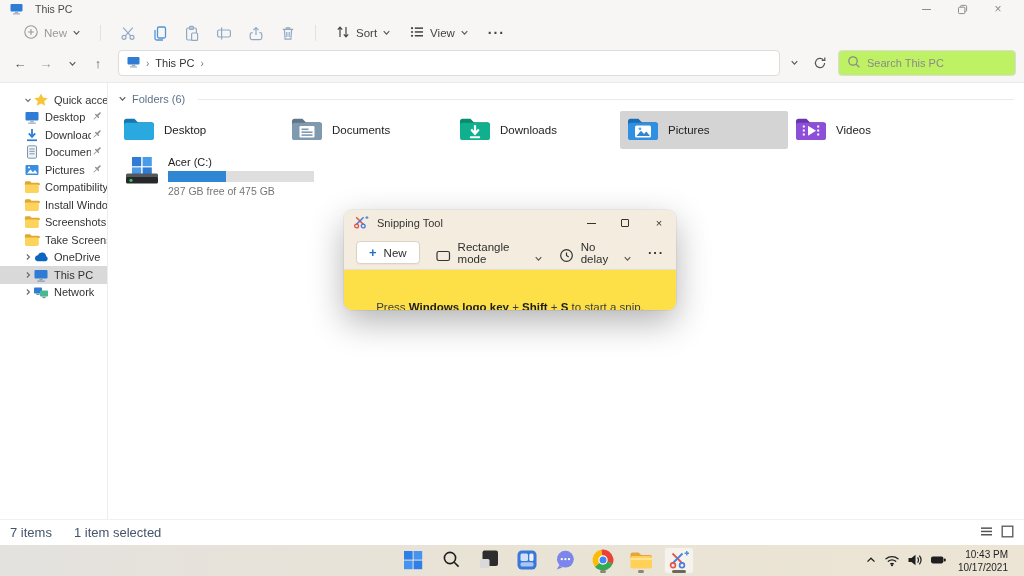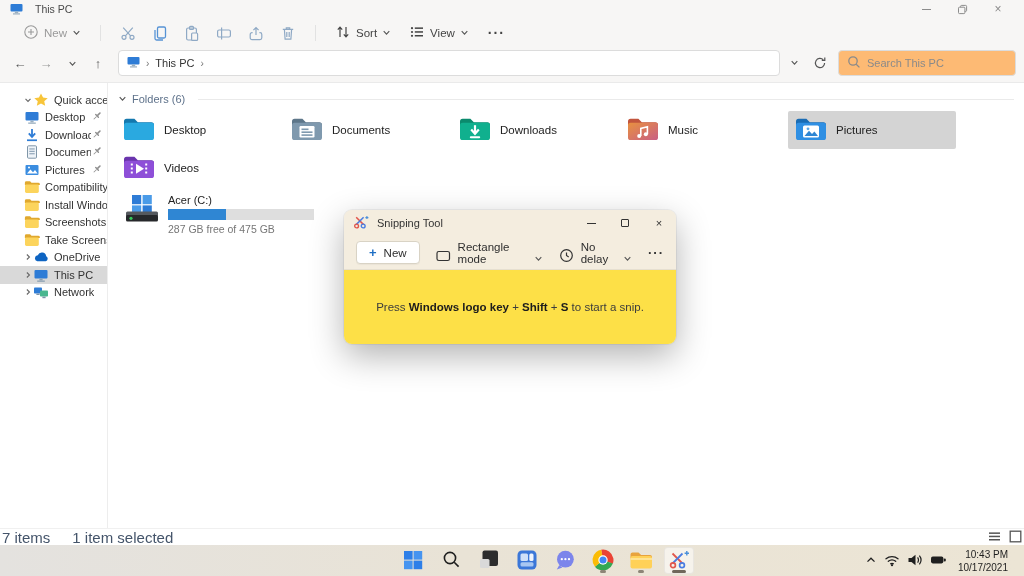--- a/index.html
+++ b/index.html
@@ -22,21 +22,21 @@
   .tb-action { width:30px; height:24px; display:flex; align-items:center; justify-content:center; border-radius:4px; opacity:.85; }
   .more-dots { font-size:14px; font-weight:bold; color:#444; letter-spacing:1px; padding:0 8px; }
 
   .addressrow { height:34px; display:flex; align-items:center; padding:0 8px 4px 8px; gap:2px; flex:0 0 auto; }
   .nav-btn { width:24px; height:24px; display:flex; align-items:center; justify-content:center; font-size:13px; color:#555; border-radius:4px; }
   .nav-btn.dim { color:#9a9a9a; }
   .address-box { flex:1; height:26px; margin-left:6px; background:#fff; border:1px solid #dcdcdc; border-radius:4px; display:flex; align-items:center; padding:0 8px; gap:6px; }
   .crumb { font-size:11px; color:#333; }
   .crumb-sep { color:#777; font-size:10px; }
   .icon-btn { width:24px; height:24px; display:flex; align-items:center; justify-content:center; border-radius:4px; }
-  .search-box { width:178px; height:26px; background:#fdba74; border:1px solid #dcdcdc; border-radius:4px; display:flex; align-items:center; padding:0 8px; gap:6px; margin-left:4px; }
+  .search-box { width:178px; height:26px; background:#bef264; border:1px solid #dcdcdc; border-radius:4px; display:flex; align-items:center; padding:0 8px; gap:6px; margin-left:4px; }
   .search-box input { border:none; outline:none; width:100%; font-size:11px; color:#333; font-family:"Liberation Sans",sans-serif; background:transparent; }
   .search-box input::placeholder { color:#8a8a8a; }
 
   .mainrow { flex:1; display:flex; background:#fff; border-top:1px solid #eaeaea; min-height:0; }
   .sidebar { width:108px; flex:0 0 auto; border-right:1px solid #ededed; padding-top:8px; overflow:hidden; }
   .side-row { height:17.5px; display:flex; align-items:center; padding-left:22px; white-space:nowrap; }
   .side-row.sel { background:#d9d9d9; }
   .side-row .chev { width:11px; flex:0 0 auto; display:flex; align-items:center; justify-content:center; }
   .side-row.indent1 { padding-left:24px; }
   .side-ic { width:16px; height:16px; flex:0 0 auto; margin-right:5px; display:flex; align-items:center; justify-content:center; }
@@ -51,26 +51,26 @@
   .tile.selected { background:#d4d4d4; }
   .tile .f-label { white-space:nowrap; }
 
   .drive { display:flex; gap:9px; margin:4px 0 0 6px; width:200px; padding:3px; }
   .drive-info { display:flex; flex-direction:column; gap:3px; }
   .drive-name { font-size:11px; color:#222; }
   .bar { width:146px; height:11px; background:#dedede; }
   .bar-fill { height:100%; }
   .drive-free { font-size:10.5px; color:#767676; }
 
-  .statusbar { height:17px; flex:0 0 auto; display:flex; align-items:center; padding:0 2px; font-size:15px; color:#44546a; background:#fff; border-top:1px solid #f0f0f0; }
+  .statusbar { height:26px; flex:0 0 auto; display:flex; align-items:center; padding:0 10px; font-size:13px; color:#44546a; background:#fff; border-top:1px solid #f0f0f0; }
   .status-sel { margin-left:22px; }
   .status-views { margin-left:auto; display:flex; gap:8px; align-items:center; }
 
   
-  .snip { position:absolute; left:344px; top:210px; width:332px; height:134px; border-radius:8px; overflow:hidden; background:#f1eee6; box-shadow:0 12px 34px rgba(0,0,0,.30), 0 0 0 1px rgba(0,0,0,.05); }
+  .snip { position:absolute; left:344px; top:210px; width:332px; height:100px; border-radius:8px; overflow:hidden; background:#f1eee6; box-shadow:0 12px 34px rgba(0,0,0,.30), 0 0 0 1px rgba(0,0,0,.05); }
   .snip-titlebar { height:26px; background:#f4eddf; display:flex; align-items:center; padding:0 0 0 10px; gap:8px; font-size:11px; color:#333; }
   .snip-controls { margin-left:auto; display:flex; align-items:center; }
   .sc-btn { width:34px; height:26px; display:flex; align-items:center; justify-content:center; color:#333; font-size:11px; }
   .sc-min { width:9px; height:1px; background:#333; display:inline-block; }
   .sc-max { width:8px; height:8px; border:1px solid #333; border-radius:1px; display:inline-block; }
   .snip-toolbar { height:34px; background:#f4eddf; display:flex; align-items:center; padding:0 12px; gap:16px; font-size:11.5px; color:#2e2e2e; border-bottom:1px solid #e6dfd0; }
   .snip-new { display:flex; align-items:center; gap:7px; background:#fff; border:1px solid #d9d3c5; border-radius:4px; padding:4px 12px; box-shadow:0 1px 1px rgba(0,0,0,.04); }
   .snip-new .plus { color:#1f6fc4; font-size:13px; font-weight:bold; line-height:1; }
   .snip-dd { display:flex; align-items:flex-end; gap:7px; }
   .snip-more { margin-left:auto; font-size:13px; font-weight:bold; letter-spacing:1px; color:#333; }
@@ -473,36 +473,20 @@
           <div class="tile">
             <span><svg width="34" height="28" viewBox="0 0 34 28" xmlns="http://www.w3.org/2000/svg">
                 <path d="M2 6.4 Q2 3.8 4.6 3.8 h7.8 l3.4 3.4 h13.6 Q32 7.2 32 9.8 v2 H2 z" fill="#0b8a6d"></path>
                 <rect x="2" y="7.8" width="30" height="17.2" rx="2.6" fill="#10b08e"></rect>
                 <path d="M17 10.2 v7.4" stroke="#fff" stroke-width="2.2" fill="none"></path>
                 <path d="M13.2 14.6 l3.8 4.2 3.8-4.2" fill="none" stroke="#fff" stroke-width="2.2"></path>
                 <rect x="11.8" y="21.2" width="10.4" height="2" rx="1" fill="#fff"></rect>
               </svg></span>
             <span class="f-label">Downloads</span>
           </div>
-          <div class="tile">
-            <span><svg width="34" height="28" viewBox="0 0 34 28" xmlns="http://www.w3.org/2000/svg">
-                <defs>
-                  <linearGradient id="gmus" x1="0" y1="0" x2="1" y2="1">
-                    <stop offset="0" stop-color="#e8913f"></stop>
-                    <stop offset="1" stop-color="#c95f85"></stop>
-                  </linearGradient>
-                </defs>
-                <path d="M2 6.4 Q2 3.8 4.6 3.8 h7.8 l3.4 3.4 h13.6 Q32 7.2 32 9.8 v2 H2 z" fill="#c2553d"></path>
-                <rect x="2" y="7.8" width="30" height="17.2" rx="2.6" fill="url(#gmus)"></rect>
-                <path d="M14.8 21 v-7.6 l6.6-1.6 v7.4" stroke="#fff" stroke-width="1.6" fill="none"></path>
-                <circle cx="13.2" cy="21" r="2" fill="#fff"></circle>
-                <circle cx="19.8" cy="19.2" r="2" fill="#fff"></circle>
-              </svg></span>
-            <span class="f-label">Music</span>
-          </div>
           <div class="tile selected">
             <span><svg width="34" height="28" viewBox="0 0 34 28" xmlns="http://www.w3.org/2000/svg">
                 <path d="M2 6.4 Q2 3.8 4.6 3.8 h7.8 l3.4 3.4 h13.6 Q32 7.2 32 9.8 v2 H2 z" fill="#1a6cb4"></path>
                 <rect x="2" y="7.8" width="30" height="17.2" rx="2.6" fill="#2f8fe3"></rect>
                 <rect x="9" y="10.5" width="16" height="12" rx="1.5" fill="#fff"></rect>
                 <path d="M10.5 21 l4.5-5.2 3 3.2 2.4-2.6 3.6 4.6 z" fill="#2f86d3"></path>
                 <circle cx="14" cy="13.8" r="1.4" fill="#5aa7e8"></circle>
               </svg></span>
             <span class="f-label">Pictures</span>
           </div>

